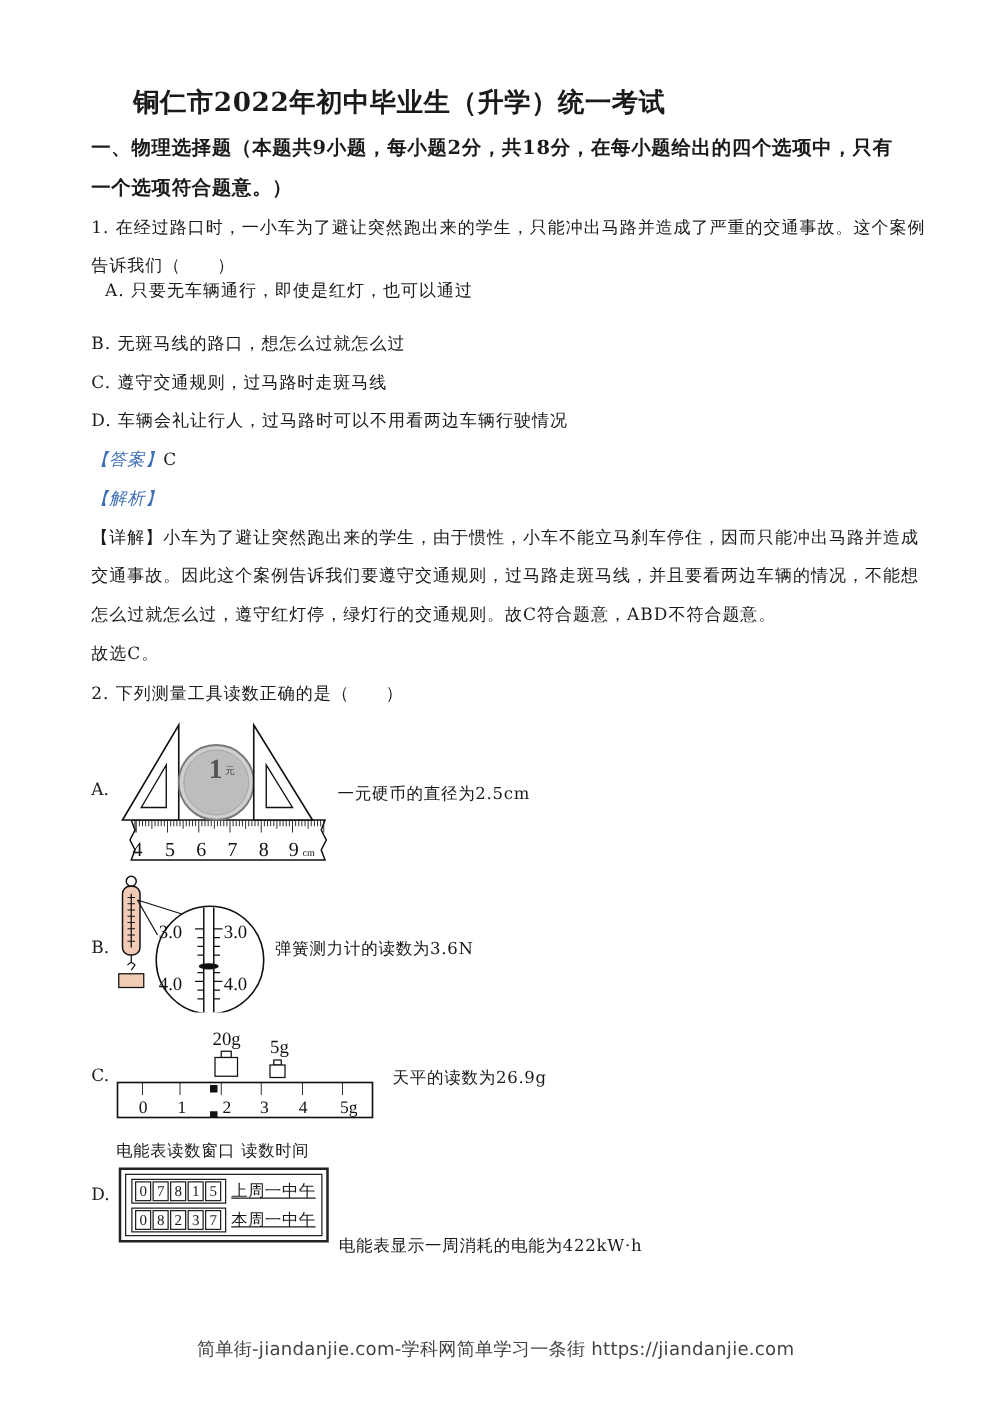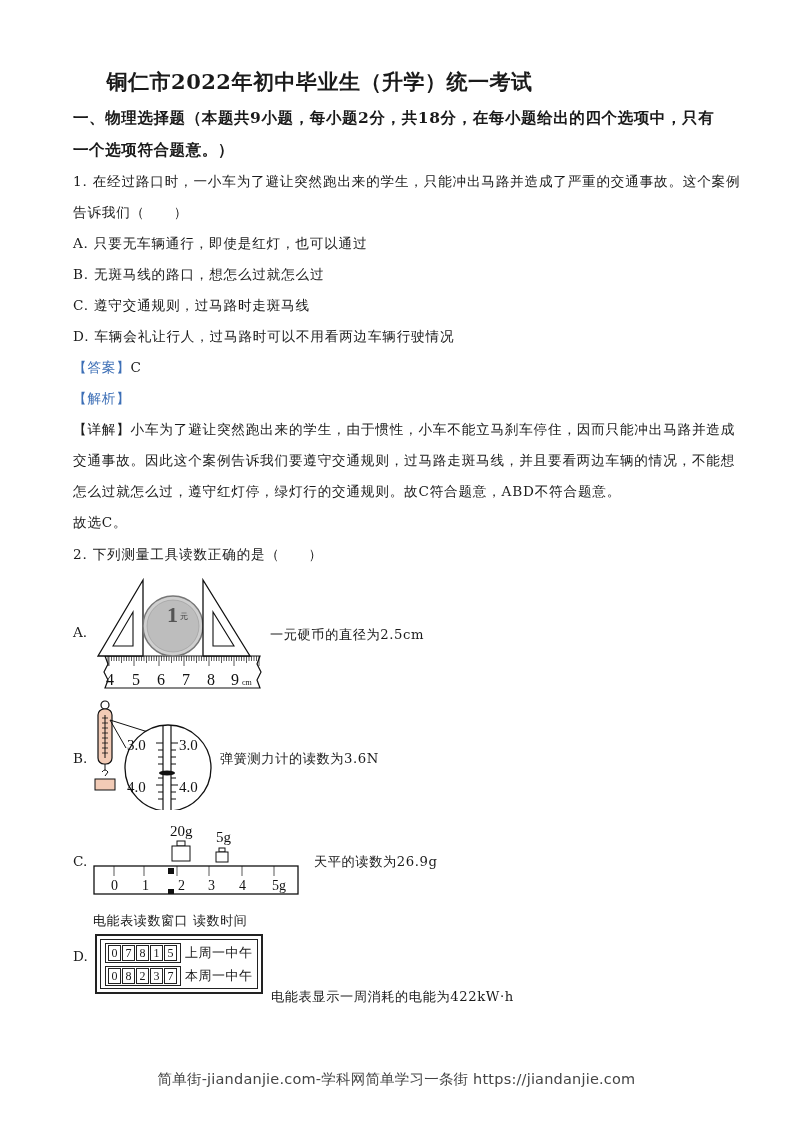--- a/index.html
+++ b/index.html
@@ -2,44 +2,44 @@
 <html><head>
 <meta charset="utf-8">
 <style>
   html, body { margin:0; padding:0; background:#ffffff; }
   body { width:793px; height:1122px; position:relative; overflow:hidden;
          font-family:"DejaVu Serif","Liberation Serif",serif; color:#1a1a1a; }
   .abs { position:absolute; white-space:nowrap; }
   .title { left:0; width:639px; text-align:center; top:68px; font-size:21px; font-weight:bold; letter-spacing:0.5px; }
   .sec { left:73px; font-size:15.5px; font-weight:bold; letter-spacing:0.6px;text-align:right; }
   .line { left:73px; font-size:13.6px; letter-spacing:0.8px; }
-  .tag-blue { color:#3d6fb6; }
+  .tag-blue { color:#3d6fb6;font-style:italic; }
   .opt-label { font-size:13.6px; }
   .caption { font-size:13.2px; letter-spacing:0.6px; }
   .footer { left:0; width:793px; text-align:center; top:1070px; font-family:"DejaVu Sans","Liberation Sans",sans-serif;
             font-size:14.5px; color:#444; letter-spacing:0.2px; }
   
   .meter-outer { position:absolute; left:95px; top:934px; width:168px; height:60px; border:2px solid #222; box-sizing:border-box; }
   .meter-inner { position:absolute; left:3px; top:3px; right:3px; bottom:3px; border:1px solid #222; }
   .meter-row { position:absolute; left:4px; height:20px; display:flex; align-items:center; }
   .digits { display:flex; border:1px solid #222; padding:1px 2px; }
   .digit { width:11px; height:14px; border:1px solid #222; margin-right:1px; font-size:12px; line-height:14px; text-align:center; font-family:"Liberation Serif",serif; }
-  .meter-label { margin-left:4px; font-size:13px; font-family:"DejaVu Sans","Liberation Sans",sans-serif; letter-spacing:0.5px; }
+  .meter-label { margin-left:4px; font-size:13px; font-family:"DejaVu Sans","Liberation Sans",sans-serif; letter-spacing:0.5px;text-decoration:underline; }
 </style>
 </head>
 <body>
 
 <div class="abs title">铜仁市2022年初中毕业生（升学）统一考试</div>
 
 <div class="abs sec" style="top:108px;">一、物理选择题（本题共9小题，每小题2分，共18分，在每小题给出的四个选项中，只有</div>
 <div class="abs sec" style="top:140px;">一个选项符合题意。）</div>
 
 <div class="abs line" style="top:173px;">1. 在经过路口时，一小车为了避让突然跑出来的学生，只能冲出马路并造成了严重的交通事故。这个案例</div>
 <div class="abs line" style="top:204px;">告诉我们（　　）</div>
-<div class="abs line" style="top:235px;">A. 只要无车辆通行，即使是红灯，也可以通过</div>
+<div class="abs line" style="top:224px;margin-left:11px;">A. 只要无车辆通行，即使是红灯，也可以通过</div>
 <div class="abs line" style="top:266px;">B. 无斑马线的路口，想怎么过就怎么过</div>
 <div class="abs line" style="top:297px;">C. 遵守交通规则，过马路时走斑马线</div>
 <div class="abs line" style="top:328px;">D. 车辆会礼让行人，过马路时可以不用看两边车辆行驶情况</div>
 
 <div class="abs line" style="top:359px;">
   <span class="tag-blue">【答案】</span><span>C</span>
 </div>
 <div class="abs line tag-blue" style="top:390px;">【解析】</div>
 <div class="abs line" style="top:421px;">
   <span>【详解】</span><span>小车为了避让突然跑出来的学生，由于惯性，小车不能立马刹车停住，因而只能冲出马路并造成</span>

